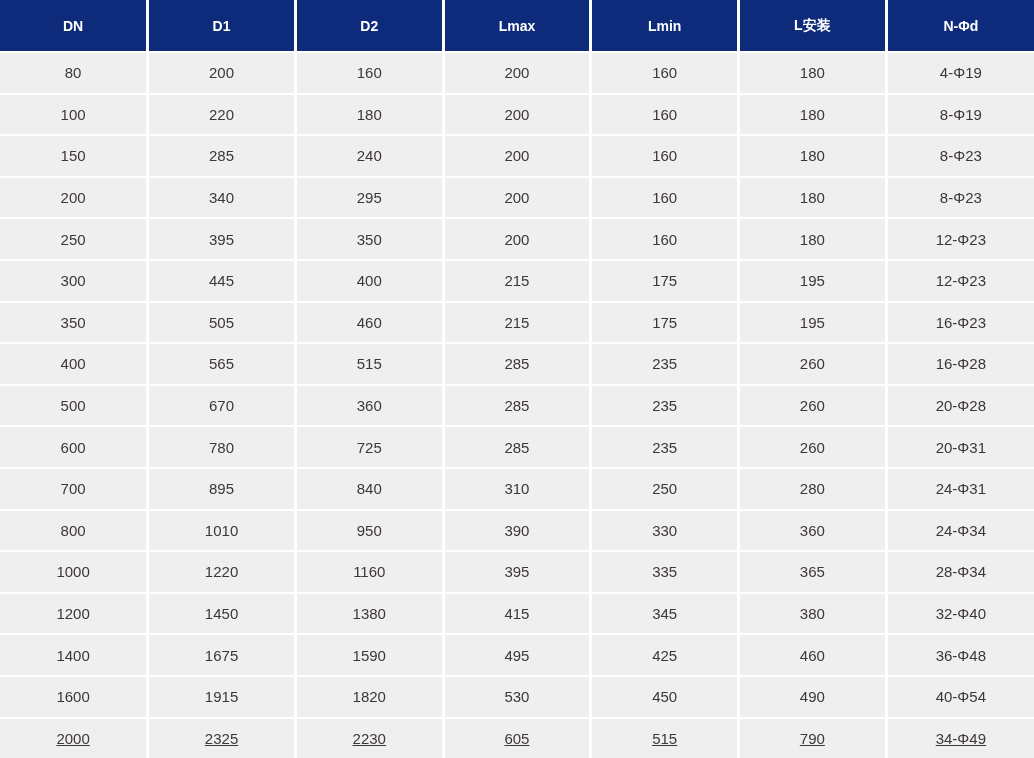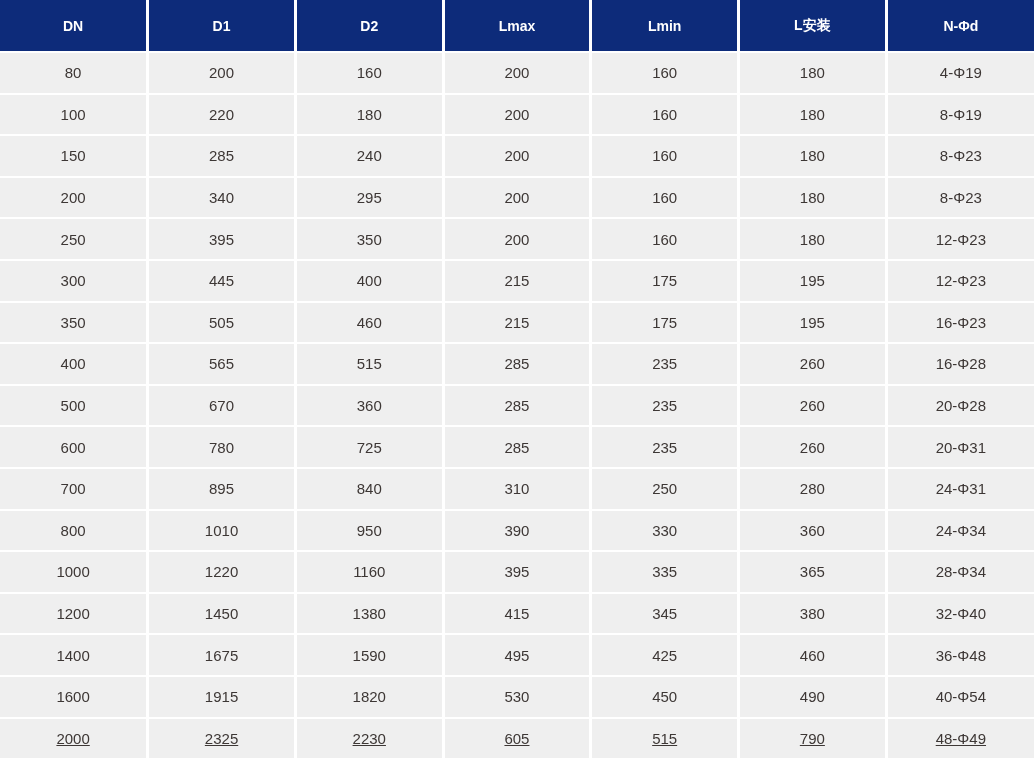--- a/index.html
+++ b/index.html
@@ -210,16 +210,16 @@
         <td>490</td>
         <td>40-Φ54</td>
       </tr>
       <tr>
         <td>2000</td>
         <td>2325</td>
         <td>2230</td>
         <td>605</td>
         <td>515</td>
         <td>790</td>
-        <td>48-Φ49</td>
+        <td>34-Φ49</td>
       </tr>
     </tbody>
 </table>
 
 </body></html>

